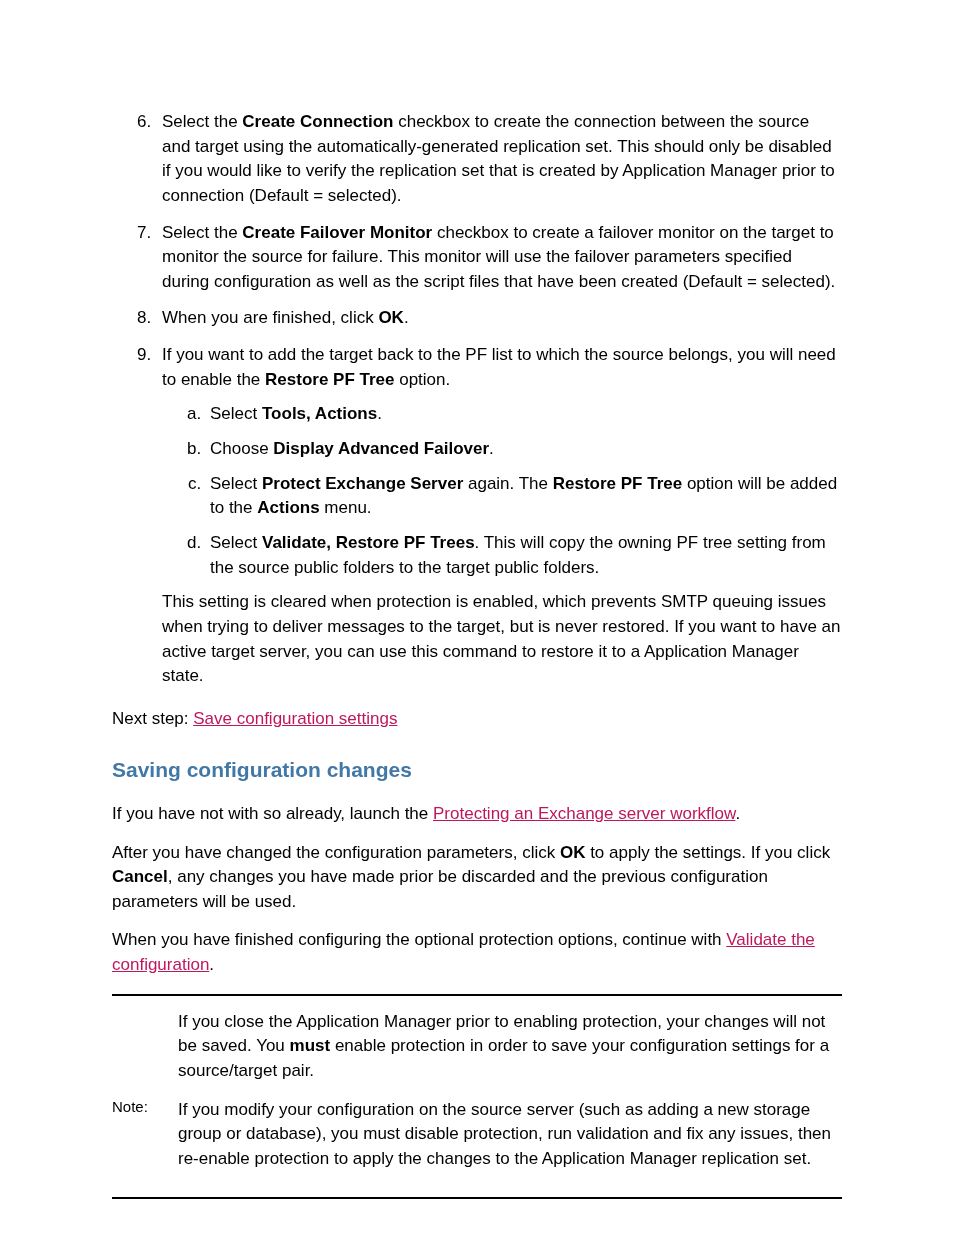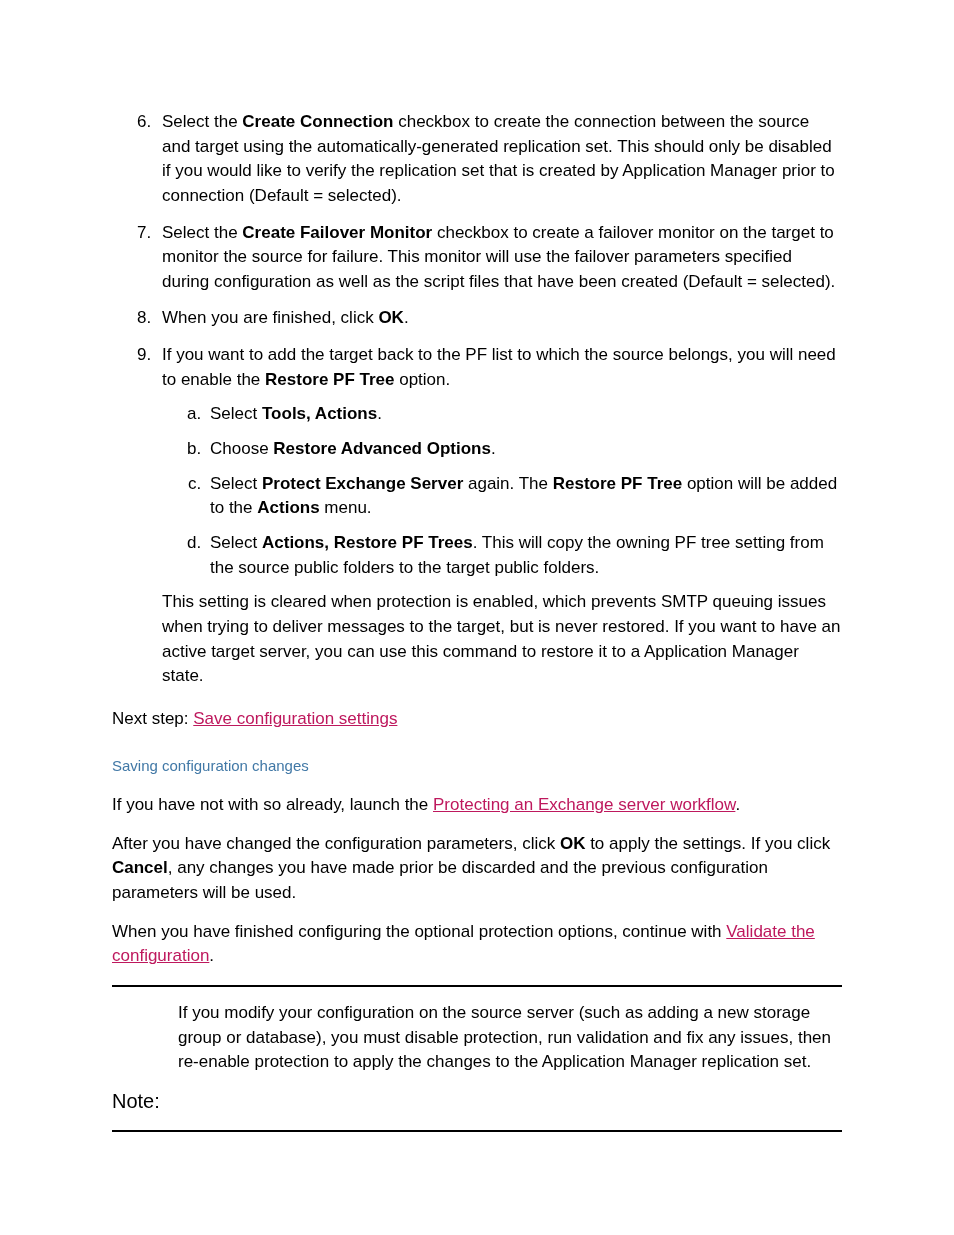--- a/index.html
+++ b/index.html
@@ -39,40 +39,40 @@
   .next-step {
     margin-top: 18px;
     margin-bottom: 24px;
   }
   a.doc-link {
     color: #be185d;
     text-decoration: underline;
   }
   h2.section-heading {
     color: #4178a6;
-    font-size: 15px;
-    font-weight: normal;
+    font-size: 21px;
+    font-weight: bold;
     margin: 24px 0 16px 0;
   }
   p.para {
     margin: 0 0 14px 0;
   }
   .note-box {
     border-top: 2px solid #000;
     border-bottom: 2px solid #000;
     margin-top: 16px;
     padding: 14px 0 14px 0;
     display: flex;
     align-items: flex-start;
   }
   .note-label {
     width: 66px;
     flex-shrink: 0;
     padding-top: 86px;
-    font-size: 20px;
+    font-size: 15px;
   }
   .note-content {
     flex: 1;
   }
   .note-content p {
     margin: 0 0 14px 0;
   }
   .note-content p:last-child {
     margin-bottom: 11px;
   }
@@ -91,27 +91,27 @@
   <li>
     <span>When you are finished, click </span><b>OK</b><span>.</span>
   </li>
   <li>
     <span>If you want to add the target back to the PF list to which the source belongs, you will need to enable the </span><b>Restore PF Tree</b><span> option.</span>
     <ol class="sub-list">
       <li>
         <span>Select </span><b>Tools, Actions</b><span>.</span>
       </li>
       <li>
-        <span>Choose </span><b>Restore Advanced Options</b><span>.</span>
+        <span>Choose </span><b>Display Advanced Failover</b><span>.</span>
       </li>
       <li>
         <span>Select </span><b>Protect Exchange Server</b><span> again. The </span><b>Restore PF Tree</b><span> option will be added to the </span><b>Actions</b><span> menu.</span>
       </li>
       <li>
-        <span>Select </span><b>Actions, Restore PF Trees</b><span>. This will copy the owning PF tree setting from the source public folders to the target public folders.</span>
+        <span>Select </span><b>Validate, Restore PF Trees</b><span>. This will copy the owning PF tree setting from the source public folders to the target public folders.</span>
       </li>
     </ol>
     <div class="item-after">This setting is cleared when protection is enabled, which prevents SMTP queuing issues when trying to deliver messages to the target, but is never restored. If you want to have an active target server, you can use this command to restore it to a Application Manager state.</div>
   </li>
 </ol>
 
 <div class="next-step">
   <span>Next step: </span><a href="#" class="doc-link">Save configuration settings</a>
 </div>
 
@@ -125,15 +125,18 @@
   <span>After you have changed the configuration parameters, click </span><b>OK</b><span> to apply the settings. If you click </span><b>Cancel</b><span>, any changes you have made prior be discarded and the previous configuration parameters will be used.</span>
 </p>
 
 <p class="para">
   <span>When you have finished configuring the optional protection options, continue with </span><a href="#" class="doc-link">Validate the configuration</a><span>.</span>
 </p>
 
 <div class="note-box">
   <div class="note-label">Note:</div>
   <div class="note-content">
+    <p>
+      <span>If you close the Application Manager prior to enabling protection, your changes will not be saved. You </span><b>must</b><span> enable protection in order to save your configuration settings for a source/target pair.</span>
+    </p>
     <p>If you modify your configuration on the source server (such as adding a new storage group or database), you must disable protection, run validation and fix any issues, then re-enable protection to apply the changes to the Application Manager replication set.</p>
   </div>
 </div>
 
 </body></html>

